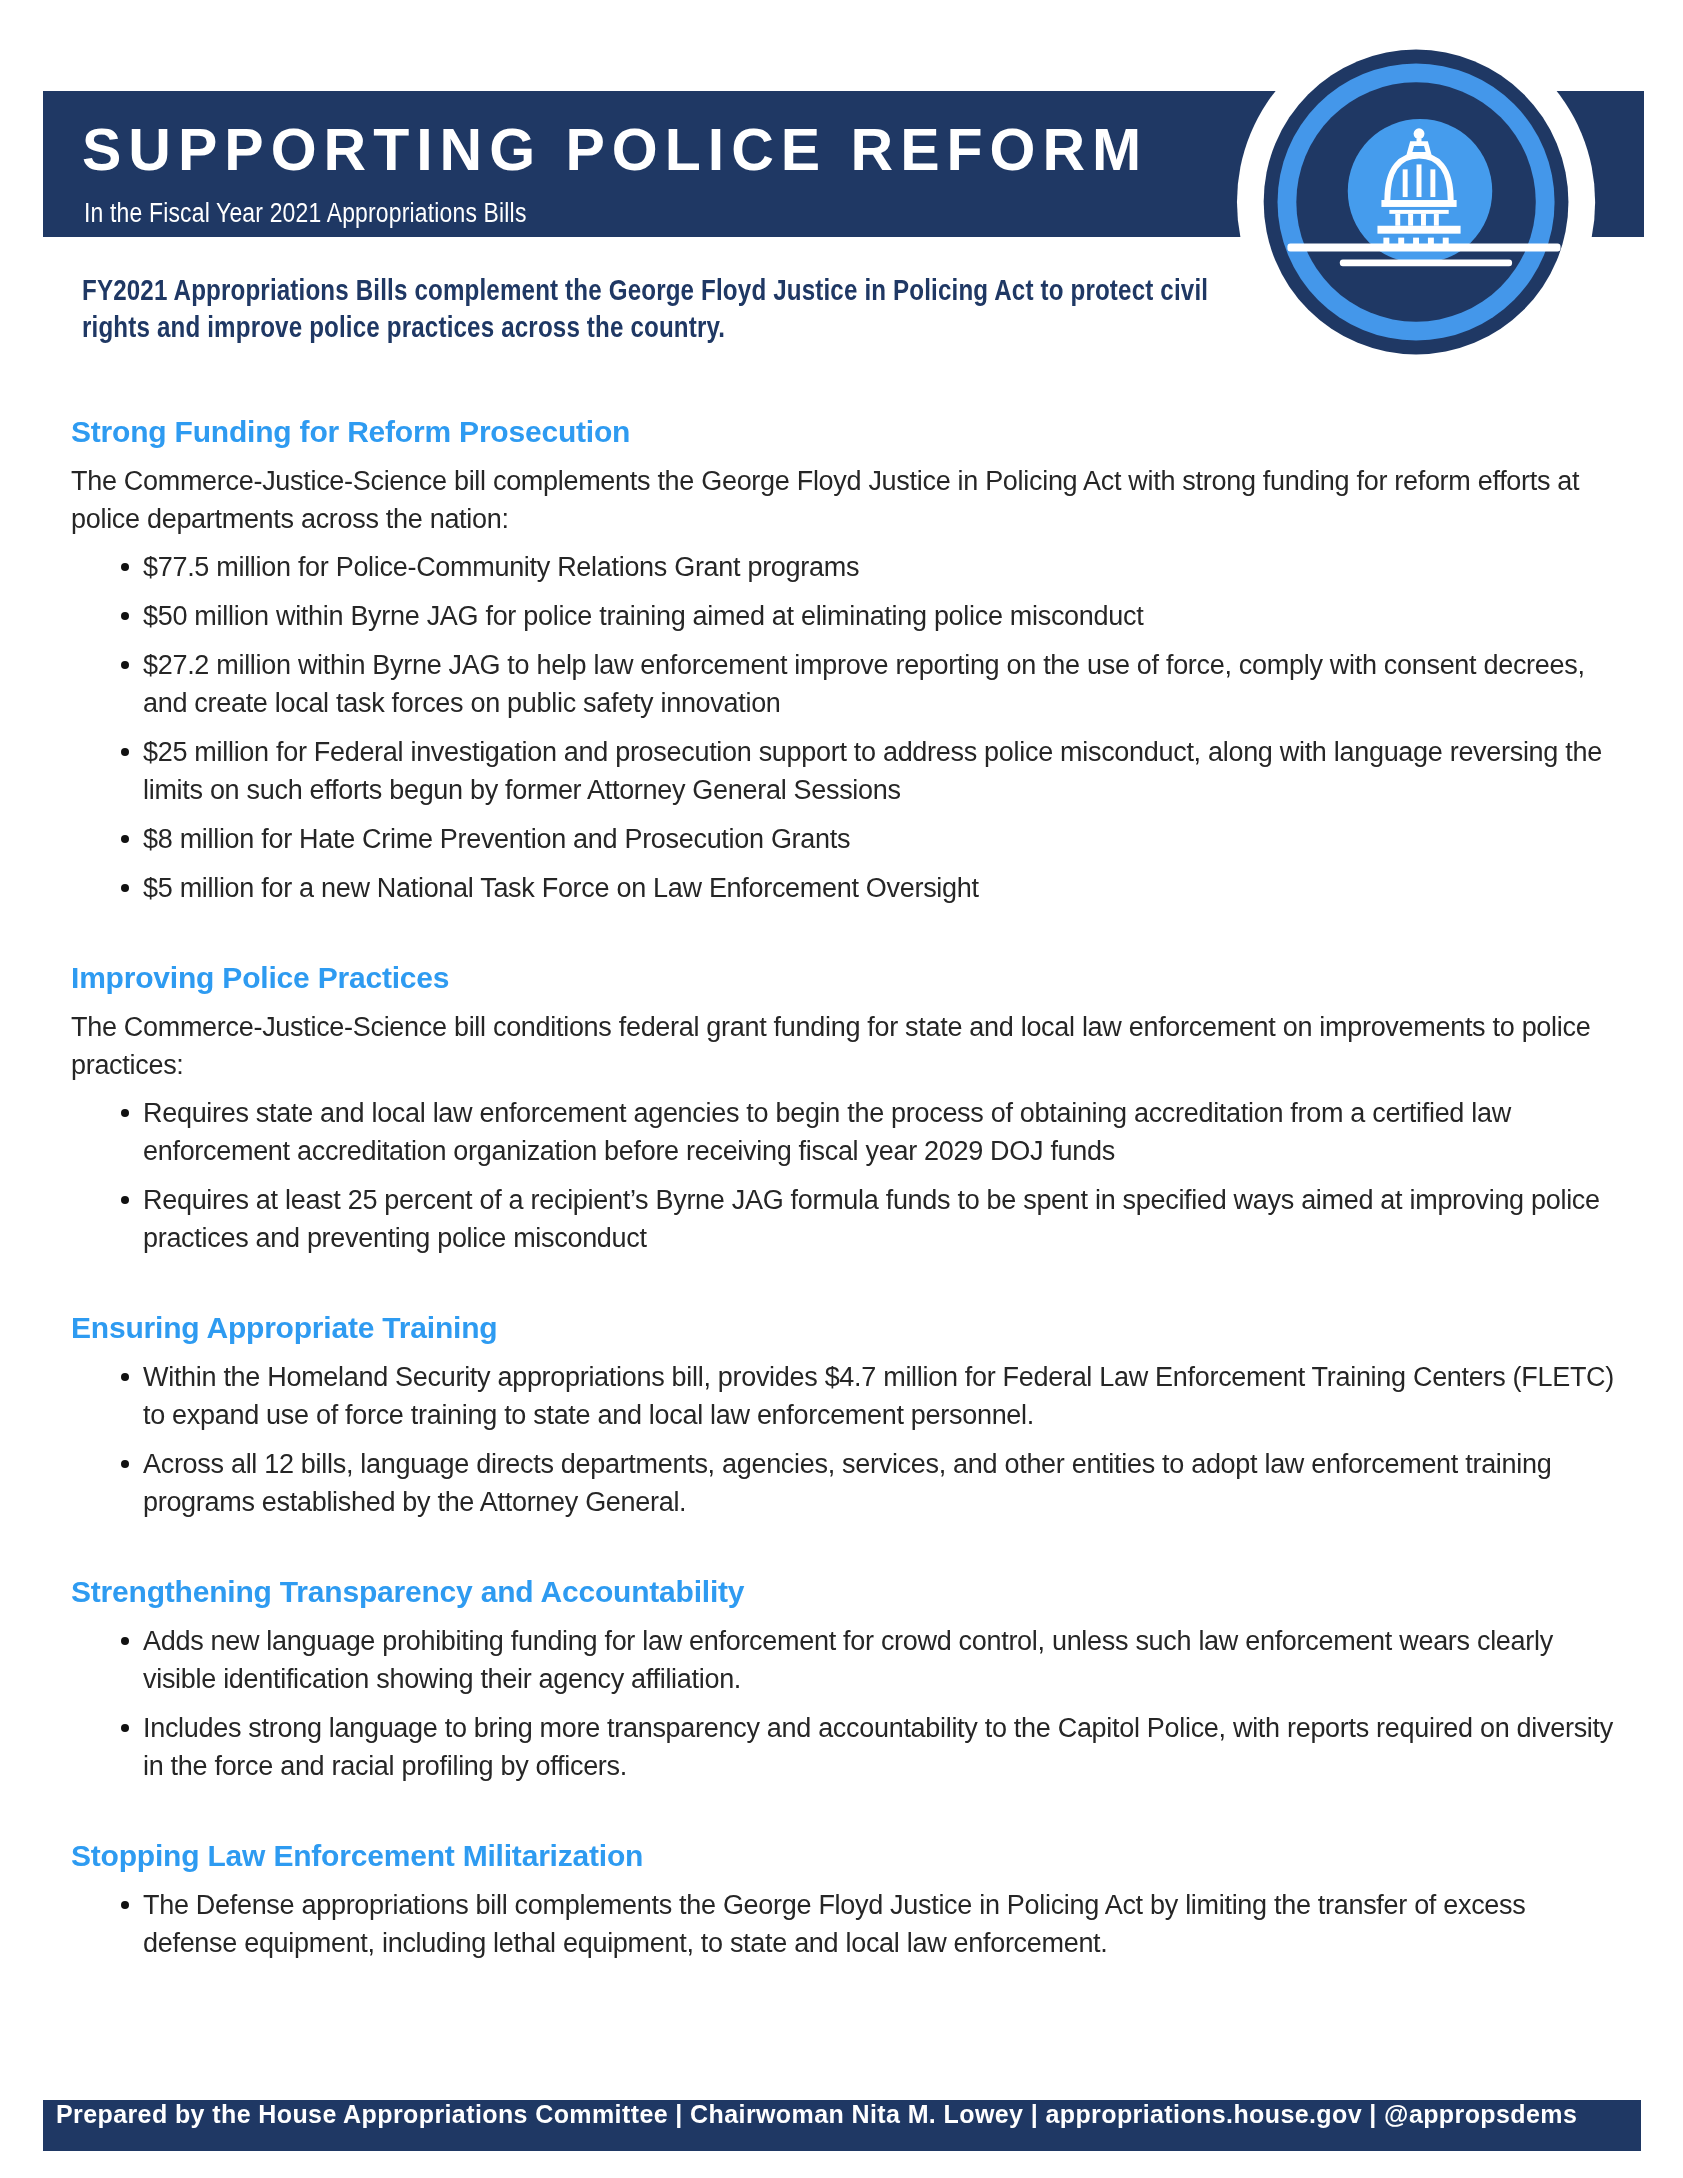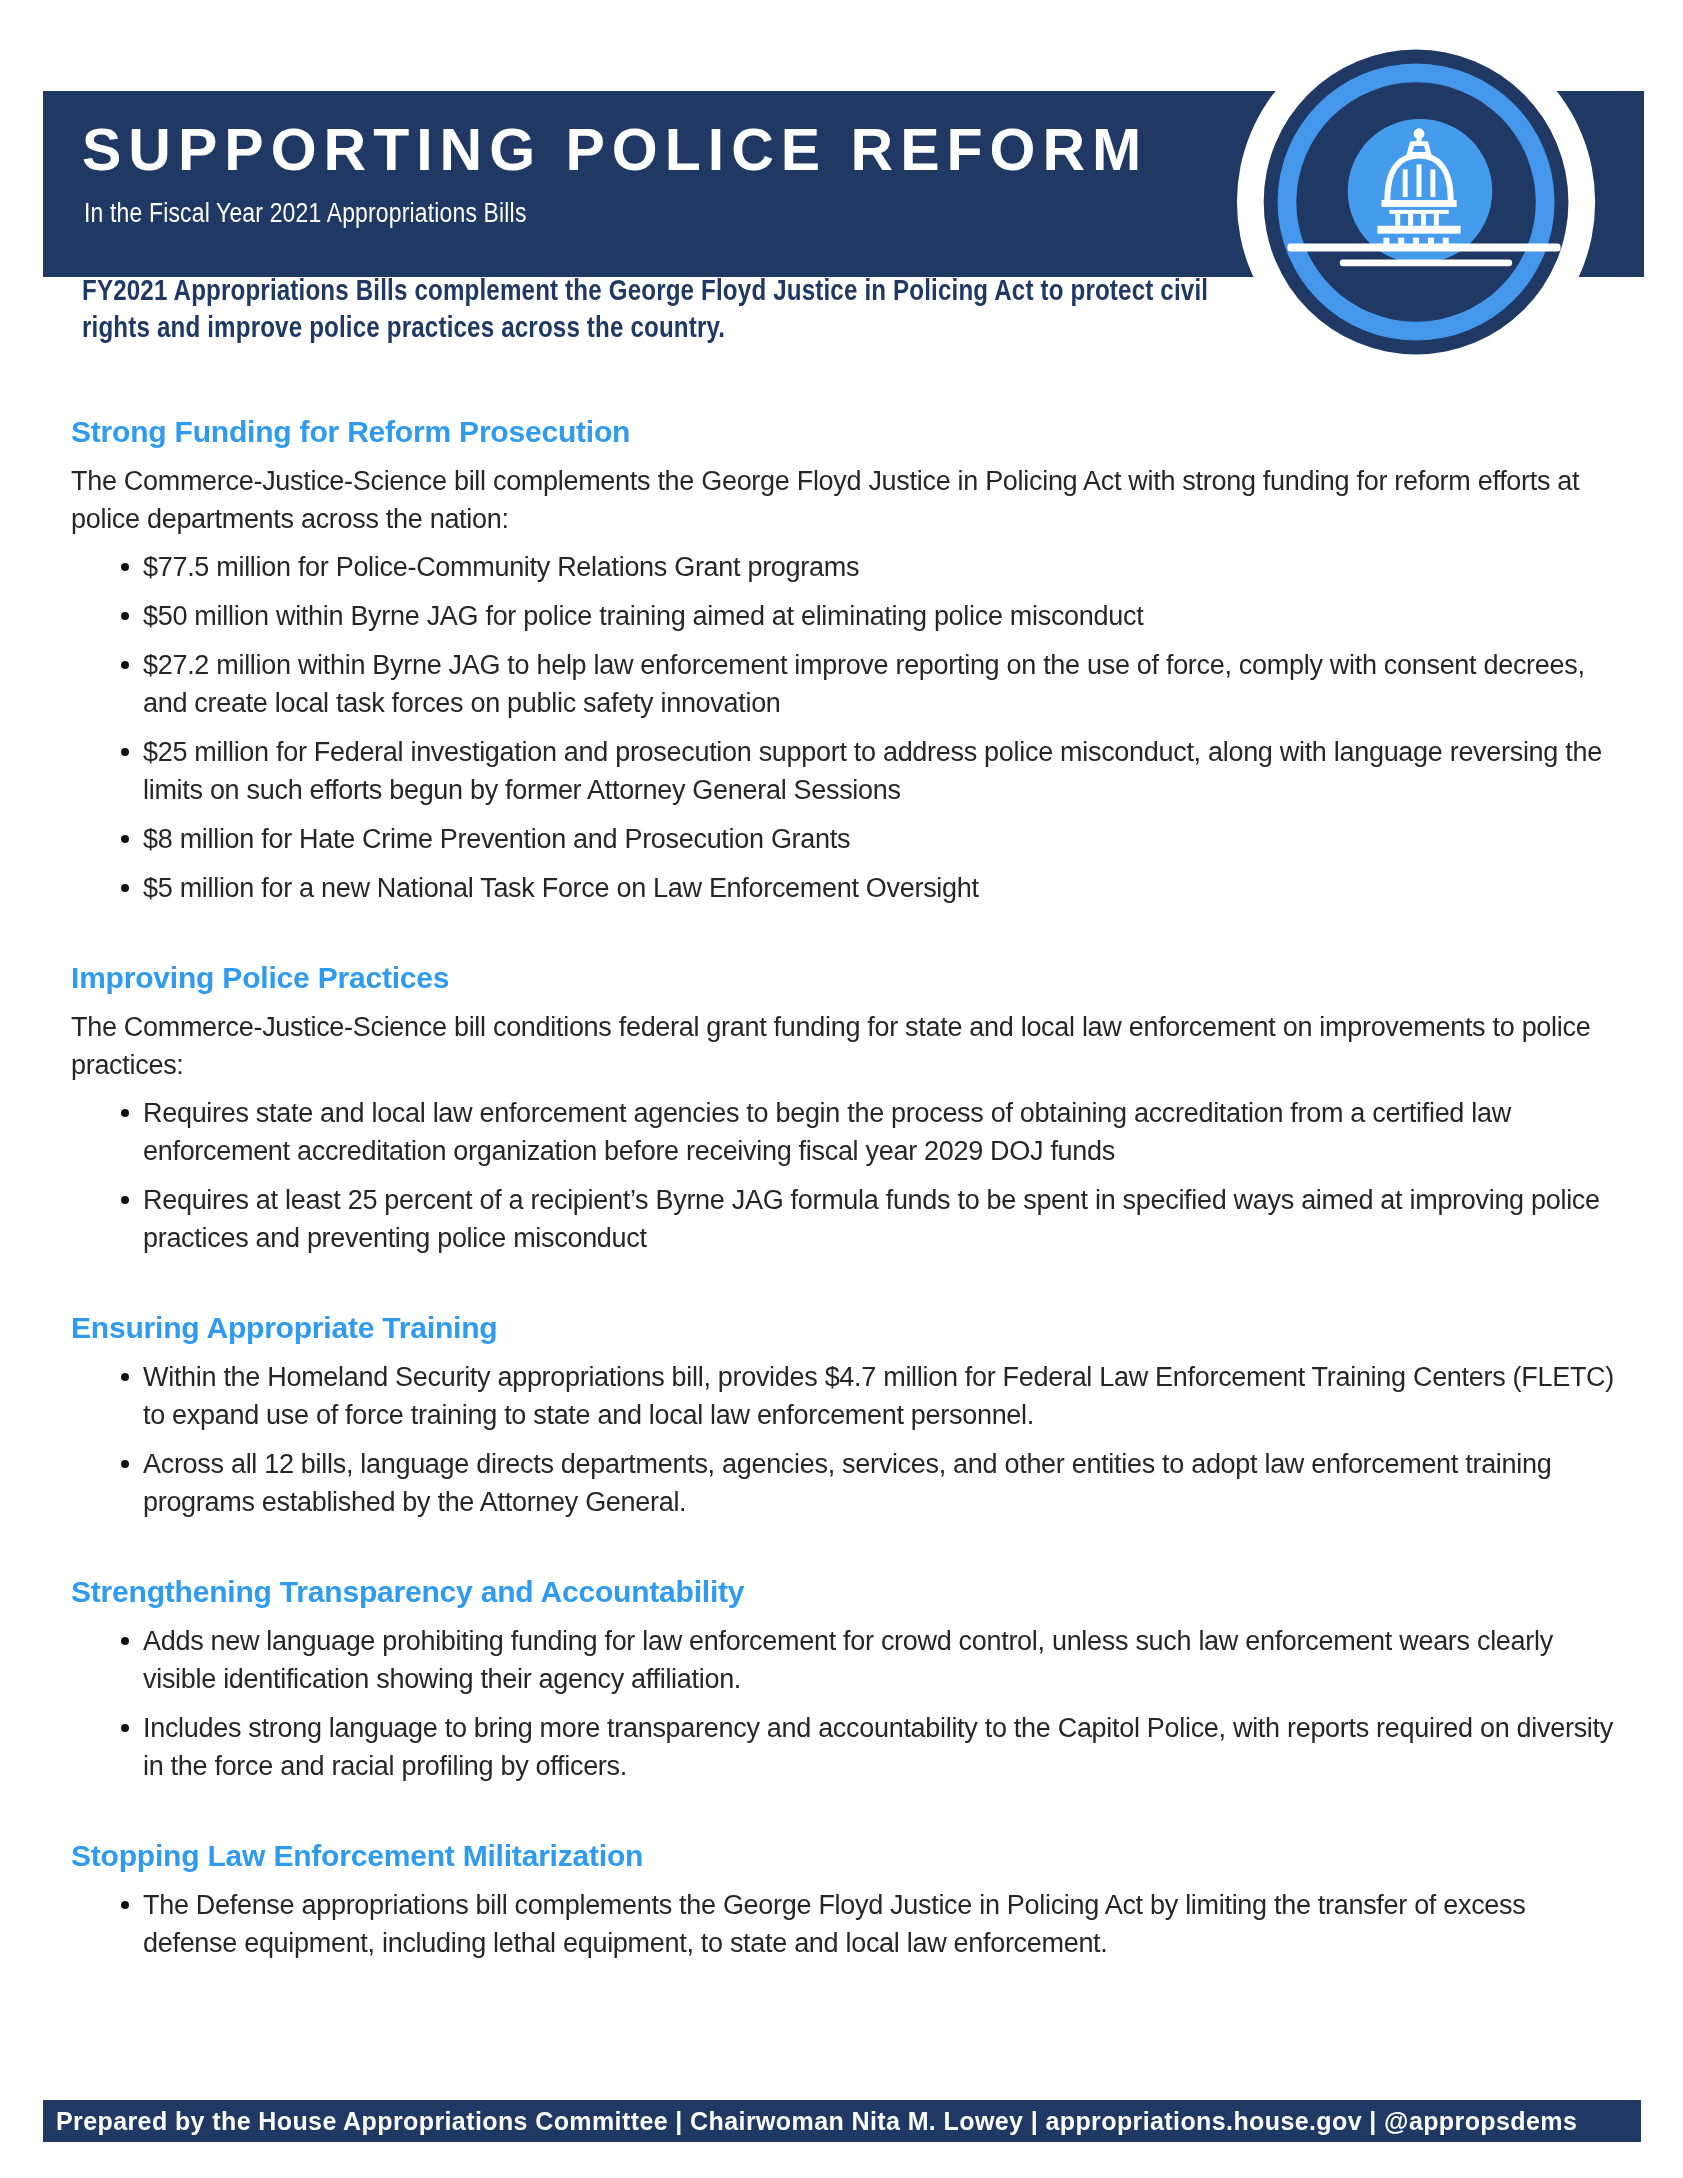--- a/index.html
+++ b/index.html
@@ -3,21 +3,21 @@
 <meta charset="utf-8">
 <style>
   * { margin:0; padding:0; box-sizing:border-box; }
   html,body { background:#ffffff; }
   .page {
     position:relative; width:1683px; height:2178px; background:#ffffff;
     font-family:"Liberation Sans", sans-serif; color:#222222; overflow:hidden;
   }
   
   .banner {
-    position:absolute; left:43px; top:91px; width:1601px; height:186px;
+    position:absolute; left:43px; top:91px; width:1601px; height:146px;
     background:#1F3864;
   }
   .banner-title {
     position:absolute; left:39px; top:30px;
     font-size:59px; font-weight:600; letter-spacing:7px; color:#ffffff;
     white-space:nowrap; line-height:1;
   }
   .banner-subtitle {
     position:absolute; left:41px; top:107px;
     font-size:27px; font-weight:500; color:#ffffff; white-space:nowrap;
@@ -47,22 +47,22 @@
   .content li {
     position:relative; padding-left:22px; margin-bottom:11px;
     font-size:27px; line-height:38px; letter-spacing:-0.3px; color:#262626;
   }
   .content li::before {
     content:""; position:absolute; left:0; top:15px;
     width:8px; height:8px; border-radius:50%; background:#111111;
   }
   
   .footer {
-    position:absolute; left:43px; top:2100px; width:1598px; height:42px;
-    background:#1F3864; display:flex; align-items:center; padding-left:13px;
+    position:absolute; left:43px; top:2100px; width:1598px; height:51px;
+    background:#1F3864; display:flex; padding-left:13px;
   }
   .footer span {
     color:#ffffff; font-size:25px; font-weight:bold; letter-spacing:0.4px;
     white-space:nowrap;
   }
 </style>
 </head>
 <body>
 
 <div class="page">

